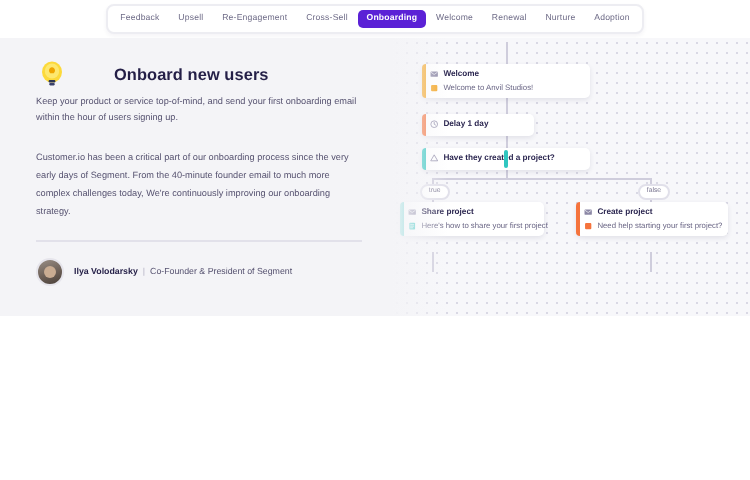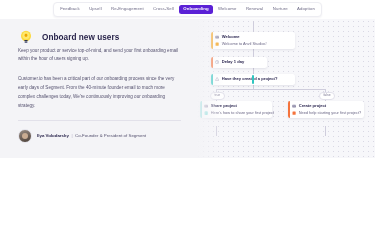--- a/index.html
+++ b/index.html
@@ -56,21 +56,21 @@
   
   .left {
     width: 196px;
     padding: 10px 14px 0 18px;
     position: relative;
     z-index: 2;
   }
   .head-row {
     display: flex;
     align-items: center;
-    gap: 8px;
+    gap: 23px;
     margin-bottom: 2px;
   }
   .bulb {
     width: 16px; height: 16px;
     position: relative;
     flex: none;
   }
   .bulb svg { display: block; }
   .head-title {
     font-size: 8.2px;

